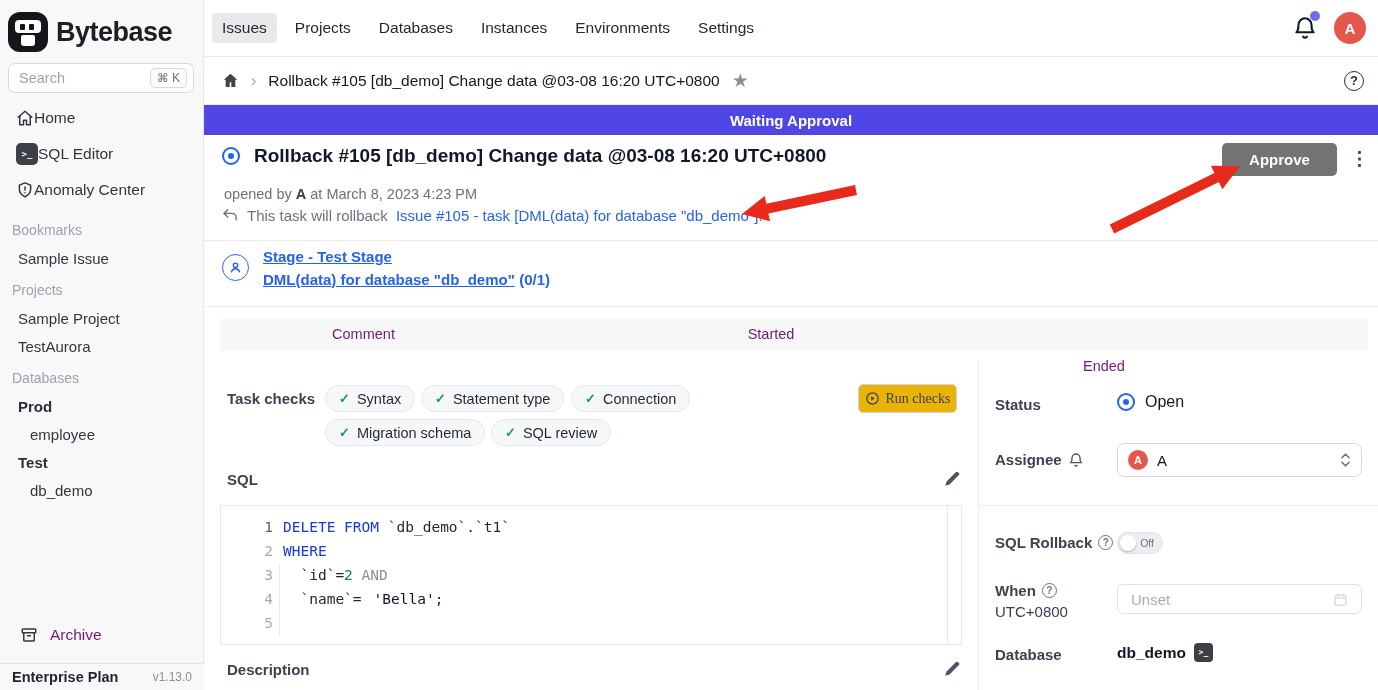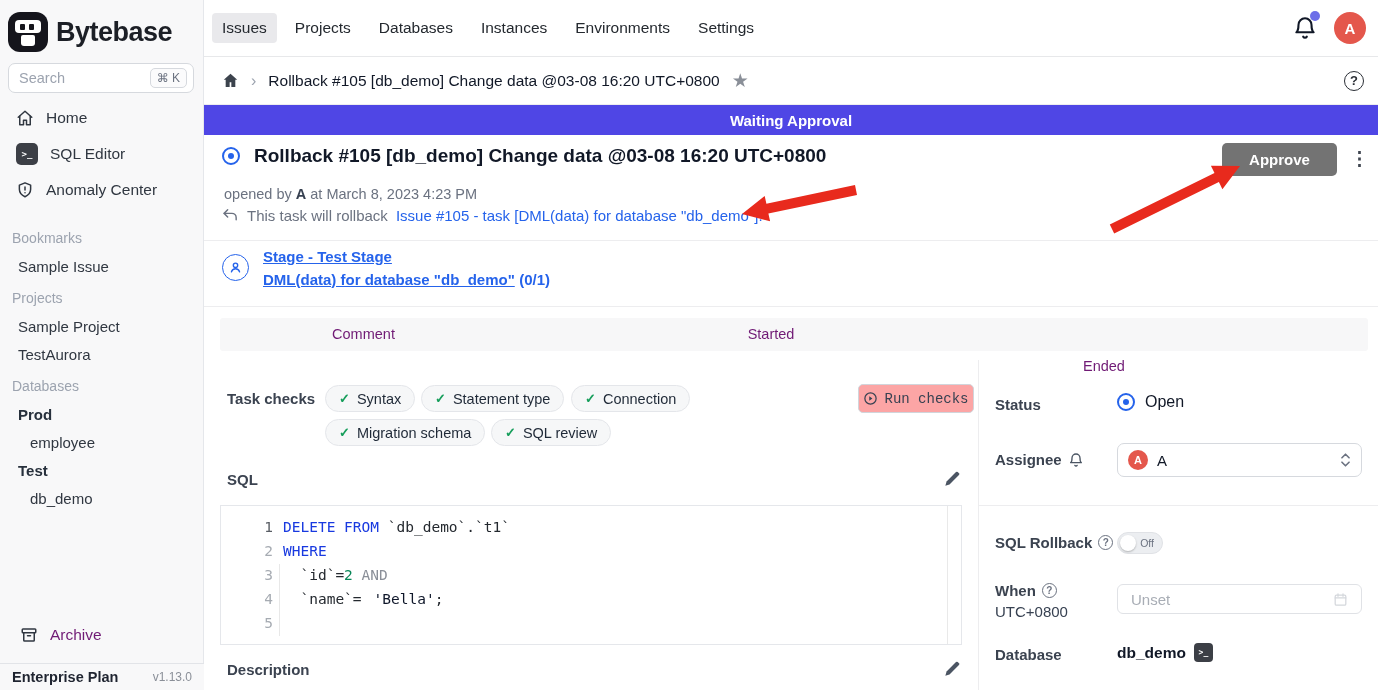--- a/index.html
+++ b/index.html
@@ -13,23 +13,23 @@
   .logo-goggles { position:absolute; left:7px; top:8px; width:26px; height:13px; background:#fff; border-radius:4px; }
   .logo-eye { position:absolute; top:4px; width:5px; height:6px; background:#15151c; border-radius:1px; }
   .logo-eye.l { left:5px; } .logo-eye.r { left:14px; }
   .logo-body { position:absolute; left:13px; top:23px; width:14px; height:11px; background:#fff; border-radius:2px 2px 3px 3px; }
   .logo-text { font-size:27px; font-weight:800; color:#1c1f26; letter-spacing:-0.5px; }
   .search-box { position:absolute; left:8px; top:63px; width:186px; height:30px; background:#fff; border:1px solid #d6d9de; border-radius:7px; display:flex; align-items:center; padding:0 6px 0 10px; }
   .search-box input { border:none; outline:none; flex:1; min-width:0; font-size:14.5px; color:#374151; font-family:"Liberation Sans", sans-serif; background:transparent; }
   .search-box input::placeholder { color:#9ca3af; }
   .kbd { font-size:12px; color:#6b7280; border:1px solid #d6d9de; border-radius:5px; padding:2px 6px; background:#fbfbfc; white-space:nowrap; }
   .side-list { position:absolute; left:0; top:100px; width:204px; }
-  .side-item { height:36px; display:flex; align-items:center; gap:12px; padding:0 12px 0 16px; font-size:15.5px; color:#303741; cursor:pointer; }
+  .side-item { height:36px; display:flex; align-items:center; gap:0; padding:0 12px 0 16px; font-size:15.5px; color:#303741; cursor:pointer; }
   .side-item svg { flex:0 0 auto; }
-  .side-section { height:28px; display:flex; align-items:center; padding:0 12px; font-size:14px; color:#9ca3af; margin-top:16px; }
+  .side-section { height:28px; display:flex; align-items:center; padding:0 12px; font-size:14px; color:#9ca3af; margin-top:8px; }
   .side-section.tight { margin-top:4px; }
   .side-sub { height:28px; display:flex; align-items:center; padding:0 12px 0 18px; font-size:15px; color:#303741; cursor:pointer; }
   .side-env { font-weight:700; color:#27303c; }
   .side-db { padding-left:30px; }
   .term-chip { width:22px; height:22px; background:#3c3f46; border-radius:5px; color:#fff; display:flex; align-items:center; justify-content:center; font-family:"DejaVu Sans Mono", monospace; font-size:9px; font-weight:bold; letter-spacing:0; }
   .archive-row { position:absolute; left:0; bottom:37px; width:204px; height:36px; display:flex; align-items:center; gap:12px; padding:0 20px; font-size:15.5px; color:#701a75; cursor:pointer; }
   .plan-row { position:absolute; left:0; bottom:0; width:204px; height:27px; border-top:1px solid #e2e4e8; display:flex; align-items:center; justify-content:space-between; padding:0 12px; background:#f8f8f9; }
   .plan-name { font-size:14.5px; font-weight:700; color:#1f2430; }
   .plan-version { font-size:12px; color:#8a8f98; }
 
@@ -73,21 +73,21 @@
   .stage-link { font-size:15px; font-weight:700; color:#2563eb; text-decoration:underline; cursor:pointer; }
   .stage-progress { font-weight:700; color:#2563eb; text-decoration:none; }
   .htable { position:absolute; left:16px; top:183px; width:1148px; height:33px; background:#f7f7f8; border-radius:3px; }
   .htable span { position:absolute; top:8px; transform:translateX(-50%); font-size:14.5px; color:#701a75; }
   .col-comment { left:12.5%; } .col-started { left:48%; } .col-ended { left:77%;margin-top:32px; }
 
   .section-label { font-size:15px; font-weight:600; color:#3b4350; }
   .checks-label { position:absolute; left:23px; top:255px; }
   .pill { position:absolute; height:27px; display:flex; align-items:center; gap:7px; padding:0 13px; background:#f6f7f8; border:1px solid #e4e6ea; border-radius:14px; font-size:14.5px; color:#1f2937; cursor:default; }
   .check-glyph { color:#169e5b; font-size:13px; font-weight:700; }
-  .run-checks { position:absolute; left:654px; top:249px; width:116px; height:29px; background:#fca5a5; border:1px solid #d1d5db; border-radius:5px; display:flex; align-items:center; justify-content:center; gap:6px; font-size:14px; color:#374151; font-family:Liberation Mono, monospace; cursor:pointer; }
+  .run-checks { position:absolute; left:654px; top:249px; width:99px; height:29px; background:#eab308; border:1px solid #d1d5db; border-radius:5px; display:flex; align-items:center; justify-content:center; gap:6px; font-size:14px; color:#374151; font-family:Liberation Serif, serif; cursor:pointer; }
   .sql-label { position:absolute; left:23px; top:336px; }
   .pencil-btn { position:absolute; width:22px; height:22px; cursor:pointer; }
   .code-box { position:absolute; left:16px; top:370px; width:742px; height:140px; border:1px solid #e5e7eb; background:#fff; font-family:"DejaVu Sans Mono", monospace; font-size:14.5px; line-height:24px; }
   .code-scrollbar { position:absolute; right:13px; top:0; width:1px; height:138px; background:#e9e9e9; }
   .code-line { position:absolute; left:0; width:100%; height:24px; white-space:pre; }
   .gutter { position:absolute; left:0; top:0; width:52px; text-align:right; color:#a6abb2; }
   .gutter.first { color:#585d64; }
   .code-text { position:absolute; left:62px; top:0; }
   .indent-guide { position:absolute; left:58px; top:58px; width:1px; height:72px; background:#e8e8e8; }
   .tok-kw { color:#1839e0; }

